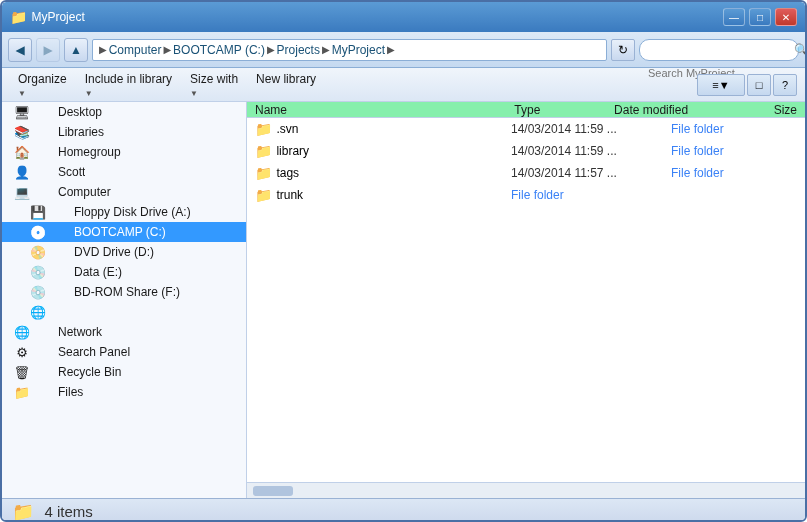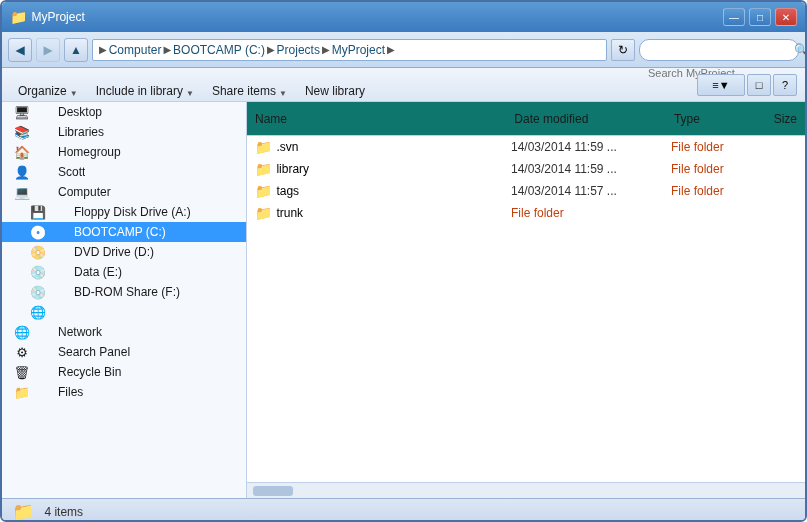--- a/index.html
+++ b/index.html
@@ -138,23 +138,24 @@
     }
     .toolbar-btn {
       height: 26px;
       padding: 0 8px;
       background: transparent;
       border: none;
       border-radius: 3px;
       cursor: pointer;
       font-size: 12px;
       display: flex;
-      align-items: flex-end;
+      align-items: flex-start;
       gap: 3px;
       color: #1a1a1a;
+      flex-direction: column;
     }
     .toolbar-btn .arrow { font-size: 8px; color: #555; }
     .toolbar-spacer { flex: 1; }
     .view-btns {
       display: flex;
       align-items: center;
       gap: 2px;
     }
     .view-btn {
       width: 24px;
@@ -212,22 +213,22 @@
     .sidebar-item .item-label { white-space: nowrap; overflow: hidden; text-overflow: ellipsis; margin-left: 24px; }
 
     
     .content-area {
       flex: 1;
       display: flex;
       flex-direction: column;
       overflow: hidden;
     }
     .content-header {
-      height: 34px;
-      background: #0f766e;
+      height: 16px;
+      background: #86efac;
       border-bottom: 1px solid #c0d0e8;
       display: flex;
       align-items: center;
     }
     .col-header {
       font-size: 12px;
       color: #1a1a1a;
       padding: 2px 8px;
       cursor: pointer;
       white-space: nowrap;
@@ -258,21 +259,21 @@
     }
     .file-icon { font-size: 14px; }
     .file-date {
       width: 160px;
       font-size: 12px;
       color: #333;
     }
     .file-type {
       width: 100px;
       font-size: 12px;
-      color: #c2410c;
+      color: #3b82f6;
     }
     .file-size {
       flex: 1;
       font-size: 12px;
       color: #333;
     }
 
     
     .folder-yellow { color: #f5c518; }
 
@@ -308,21 +309,21 @@
       display: flex;
       align-items: center;
       padding: 0 10px;
       gap: 10px;
     }
     .status-folder-icon {
       font-size: 18px;
       color: #f5c518;
     }
     .status-text {
-      font-size: 12px;
+      font-size: 15px;
       color: #333;
     }
 
     
     .sidebar::-webkit-scrollbar { width: 8px; }
     .sidebar::-webkit-scrollbar-track { background: #e0e8f0; }
     .sidebar::-webkit-scrollbar-thumb { background: #b0c4de; border-radius: 4px; }
     .file-list::-webkit-scrollbar { width: 8px; }
     .file-list::-webkit-scrollbar-track { background: #e0e8f0; }
     .file-list::-webkit-scrollbar-thumb { background: #b0c4de; border-radius: 4px; }
@@ -367,21 +368,21 @@
 <div class="toolbar">
   <button class="toolbar-btn">
     <span>Organize</span>
     <span class="arrow">▼</span>
   </button>
   <button class="toolbar-btn">
     <span>Include in library</span>
     <span class="arrow">▼</span>
   </button>
   <button class="toolbar-btn">
-    <span>Share items</span>
+    <span>Size with</span>
     <span class="arrow">▼</span>
   </button>
   <button class="toolbar-btn">
     <span>New library</span>
   </button>
   <div class="toolbar-spacer"></div>
   <div class="view-btns">
     <div class="view-btn" style="width:48px;">≡▼</div>
     <div class="view-btn">□</div>
     <div class="view-btn">?</div>
@@ -465,22 +466,22 @@
         <span class="indent" style="width: 0px;"></span>
         <span class="item-icon">📁</span>
         <span class="item-label">Files</span>
       </div>
     </div>
 
   <div class="content-area">
 
     <div class="content-header">
       <div class="col-header col-name">Name</div>
+      <div class="col-header col-type">Type</div>
       <div class="col-header col-date">Date modified</div>
-      <div class="col-header col-type">Type</div>
       <div class="col-header col-size">Size</div>
     </div>
 
     <div class="file-list">
 
     <div class="file-row">
           <div class="file-name">
             <span class="file-icon folder-yellow">📁</span>
             <span>.svn</span>
           </div>

